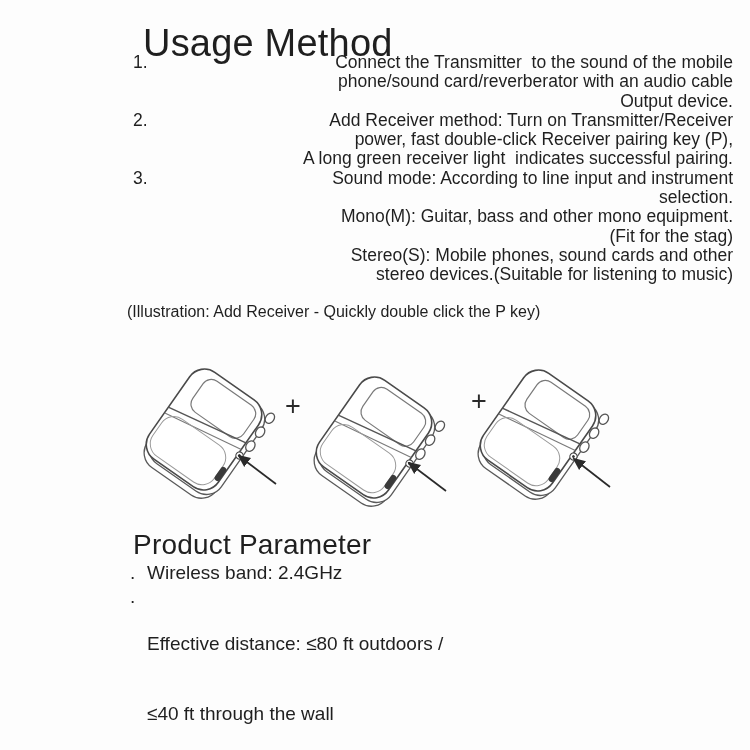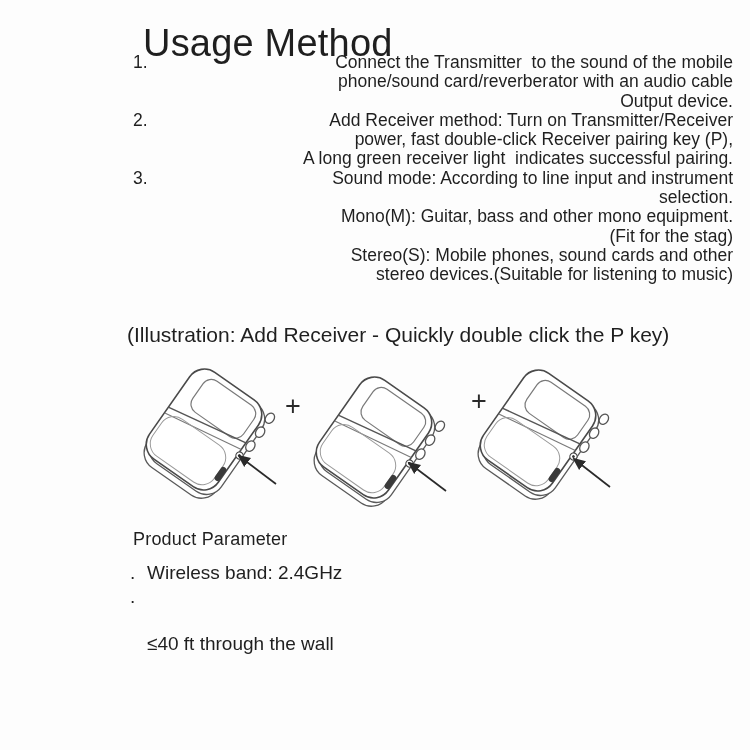--- a/index.html
+++ b/index.html
@@ -6,34 +6,34 @@
   body {
     width:750px; height:750px;
     background:#fdfdfd;
     color:#1f1f1f;
     font-family:"Liberation Sans", sans-serif;
     position:relative;
     overflow:hidden;
   }
   .h { position:absolute; margin:0; font-weight:400; letter-spacing:0.2px; }
   #usage-title  { left:143px; top:22px;   font-size:38px; }
-  #param-title  { left:133px; top:529px; font-size:18px; }
+  #param-title  { left:133px; top:529px; font-size:28px; }
 
   .usage-list {
     position:absolute; left:133px; top:53px; width:600px;
     margin:0; padding:0; list-style:none;
     font-size:17.5px; line-height:19.3px;
   }
   .usage-list li { position:relative; padding-left:21px; }
   .step-num   { position:absolute; left:0; top:0; }
   .step-lines { display:block; white-space:pre-wrap;text-align:right; }
 
   .caption {
-    position:absolute; left:127px; top:324px;
-    font-size:21px; line-height:22px; white-space:pre;
+    position:absolute; left:127px; top:301px;
+    font-size:16px; line-height:22px; white-space:pre;
   }
 
   .devices-svg { position:absolute; left:0; top:350px; width:750px; height:200px; }
   .devices-svg text { font-family:"Liberation Sans", sans-serif; font-size:27px; fill:#2a2a2a; }
 
   .param-list {
     position:absolute; left:130px; top:561px; width:580px;
     font-size:19px; line-height:23.5px;
   }
   .prow    { display:flex; }
@@ -108,17 +108,18 @@
 <h1 class="h" id="param-title">Product Parameter</h1>
 
 <div class="param-list">
   <div class="prow">
     <span class="bullet">.</span>
     <span class="ptext">Wireless band: 2.4GHz</span>
   </div>
   <div class="prow">
     <span class="bullet">.</span>
     <div class="ptext">
+      <div>Effective distance: ≤80 ft outdoors /</div>
       <div class="pindent">≤40 ft through the wall</div>
     </div>
   </div>
 
 </div>
 
 </body></html>

